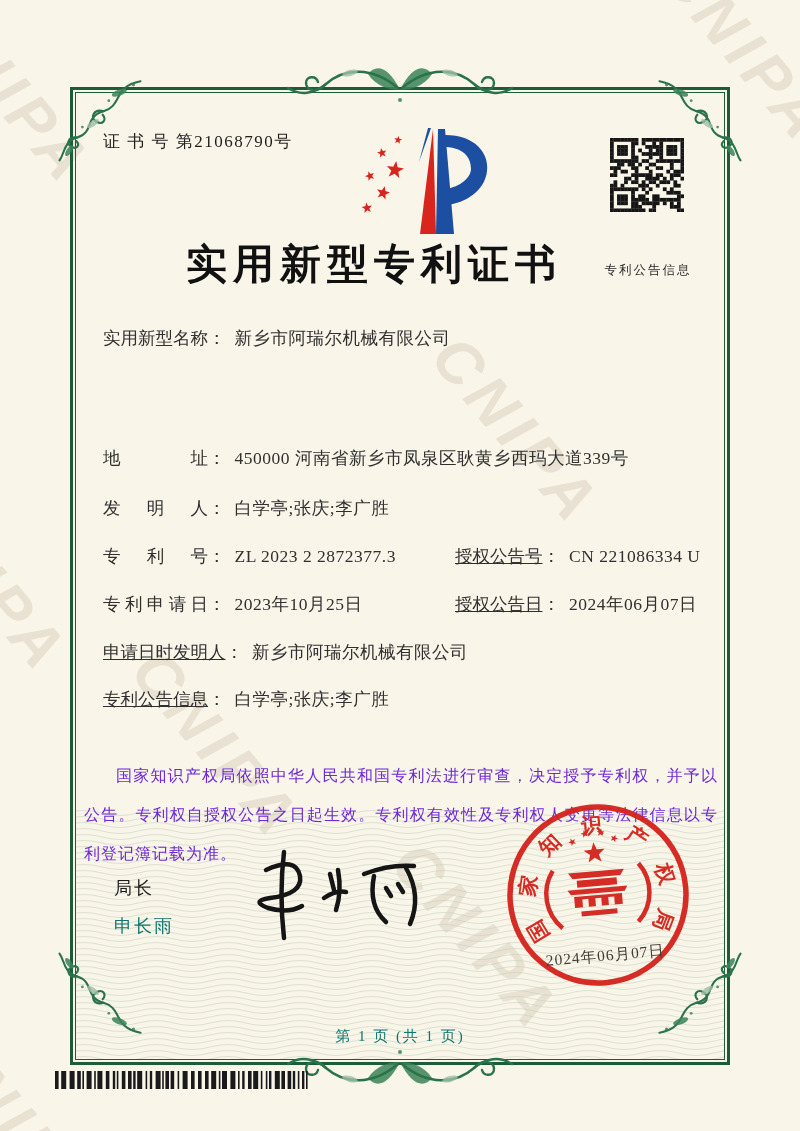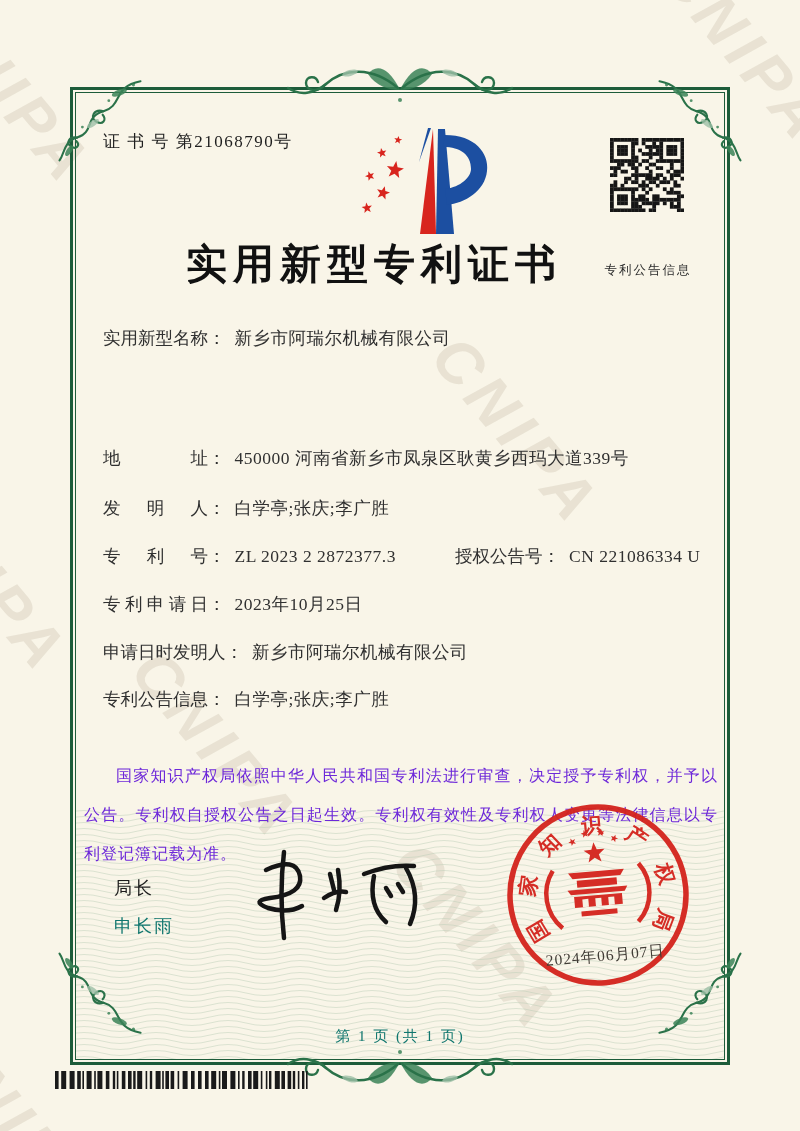--- a/index.html
+++ b/index.html
@@ -56,21 +56,21 @@
     position:absolute;left:594px;top:219px;width:108px;
     text-align:center;font-size:12.5px;letter-spacing:2px;color:#2b2b2b;margin-top:43px;
   }
   .title{
     position:absolute;left:0;top:237px;width:748px;text-align:center;
     font-size:41px;font-weight:bold;letter-spacing:6px;color:#111;
   }
   
   .frow{position:absolute;left:103px;right:80px;height:26px;font-size:17.5px;color:#303030;white-space:nowrap;}
   .flabel{display:inline-block;width:105px;text-align:justify;text-align-last:justify;vertical-align:bottom;}
-  .flabel-auto{display:inline-block;vertical-align:bottom;}
+  .flabel-auto{display:inline-block;vertical-align:bottom;text-decoration:underline;}
   .fcolon{margin-right:9px;}
   .fvalue{letter-spacing:0.5px;}
   .rcol{position:absolute;left:352px;top:0;white-space:nowrap;}
   
   .declaration{
     position:absolute;left:84px;top:756px;width:634px;
     font-size:16px;line-height:2.45;letter-spacing:1px;
     text-align:justify;text-indent:2em;color:#6d28d9;
   }
   
@@ -482,20 +482,21 @@
   </div>
   <div class="frow" style="top:496px">
     <span class="flabel">发明人</span><span class="fcolon">：</span><span class="fvalue">白学亭;张庆;李广胜</span>
   </div>
   <div class="frow" style="top:544px">
     <span class="flabel">专利号</span><span class="fcolon">：</span><span class="fvalue">ZL 2023 2 2872377.3</span>
     <span class="rcol"><span class="flabel-auto">授权公告号</span><span class="fcolon">：</span><span class="fvalue">CN 221086334 U</span></span>
   </div>
   <div class="frow" style="top:592px">
     <span class="flabel">专利申请日</span><span class="fcolon">：</span><span class="fvalue">2023年10月25日</span>
+    <span class="rcol"><span class="flabel-auto">授权公告日</span><span class="fcolon">：</span><span class="fvalue">2024年06月07日</span></span>
   </div>
   <div class="frow" style="top:640px">
     <span class="flabel-auto">申请日时发明人</span><span class="fcolon">：</span><span class="fvalue">新乡市阿瑞尔机械有限公司</span>
   </div>
   <div class="frow" style="top:687px">
     <span class="flabel-auto">专利公告信息</span><span class="fcolon">：</span><span class="fvalue">白学亭;张庆;李广胜</span>
   </div>
 
   <div class="declaration">国家知识产权局依照中华人民共和国专利法进行审查，决定授予专利权，并予以公告。专利权自授权公告之日起生效。专利权有效性及专利权人变更等法律信息以专利登记簿记载为准。</div>
 

